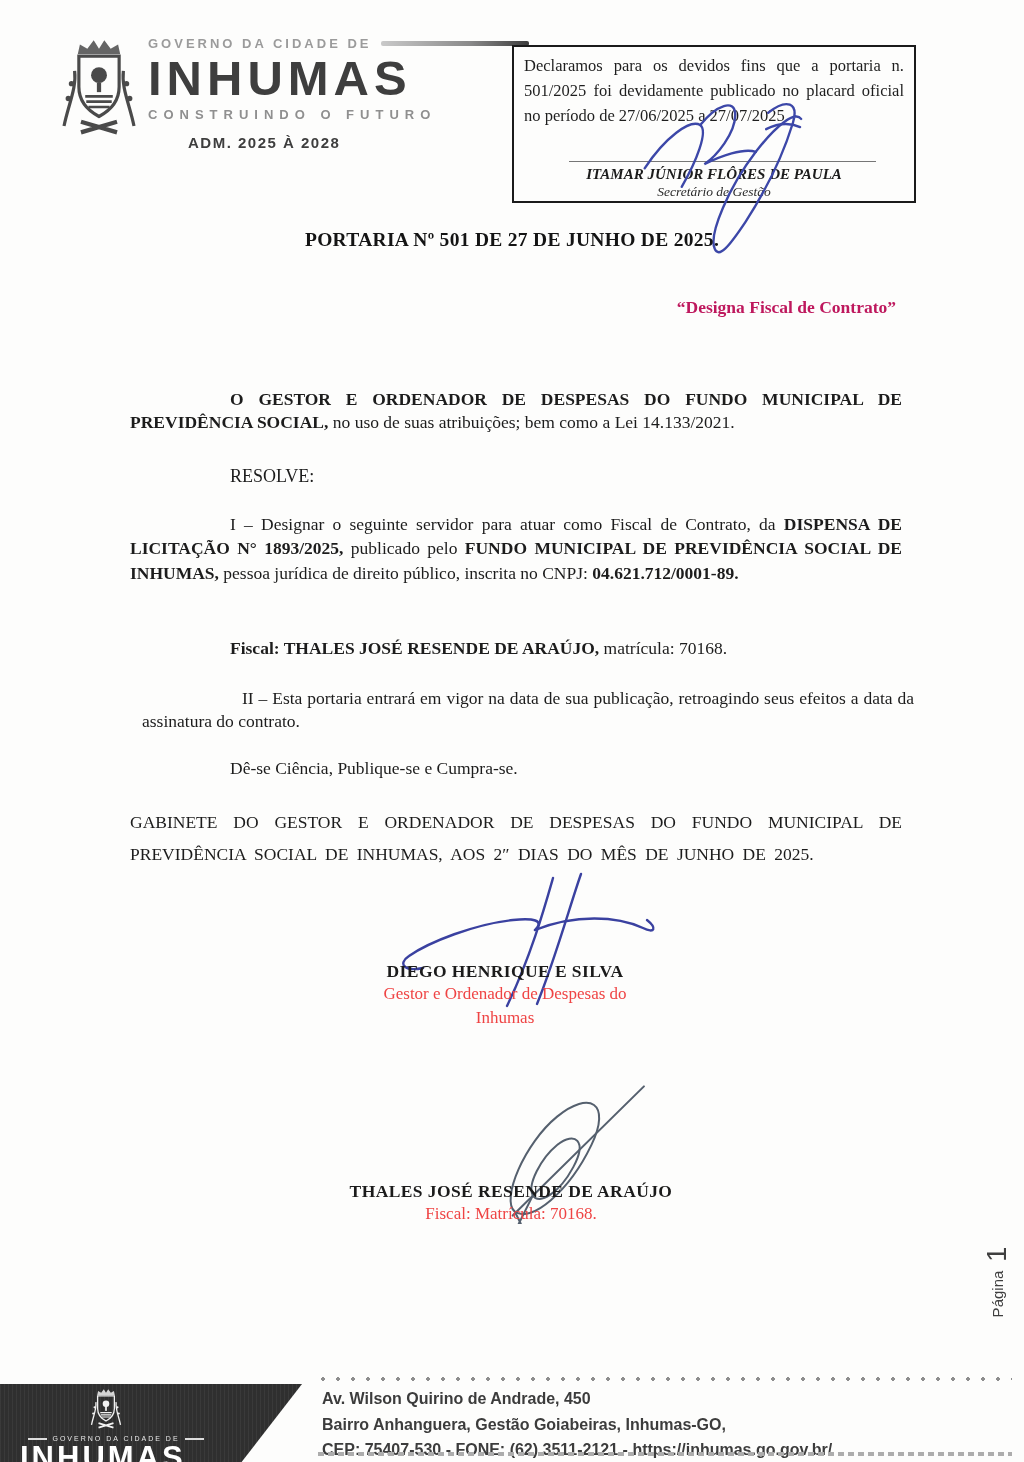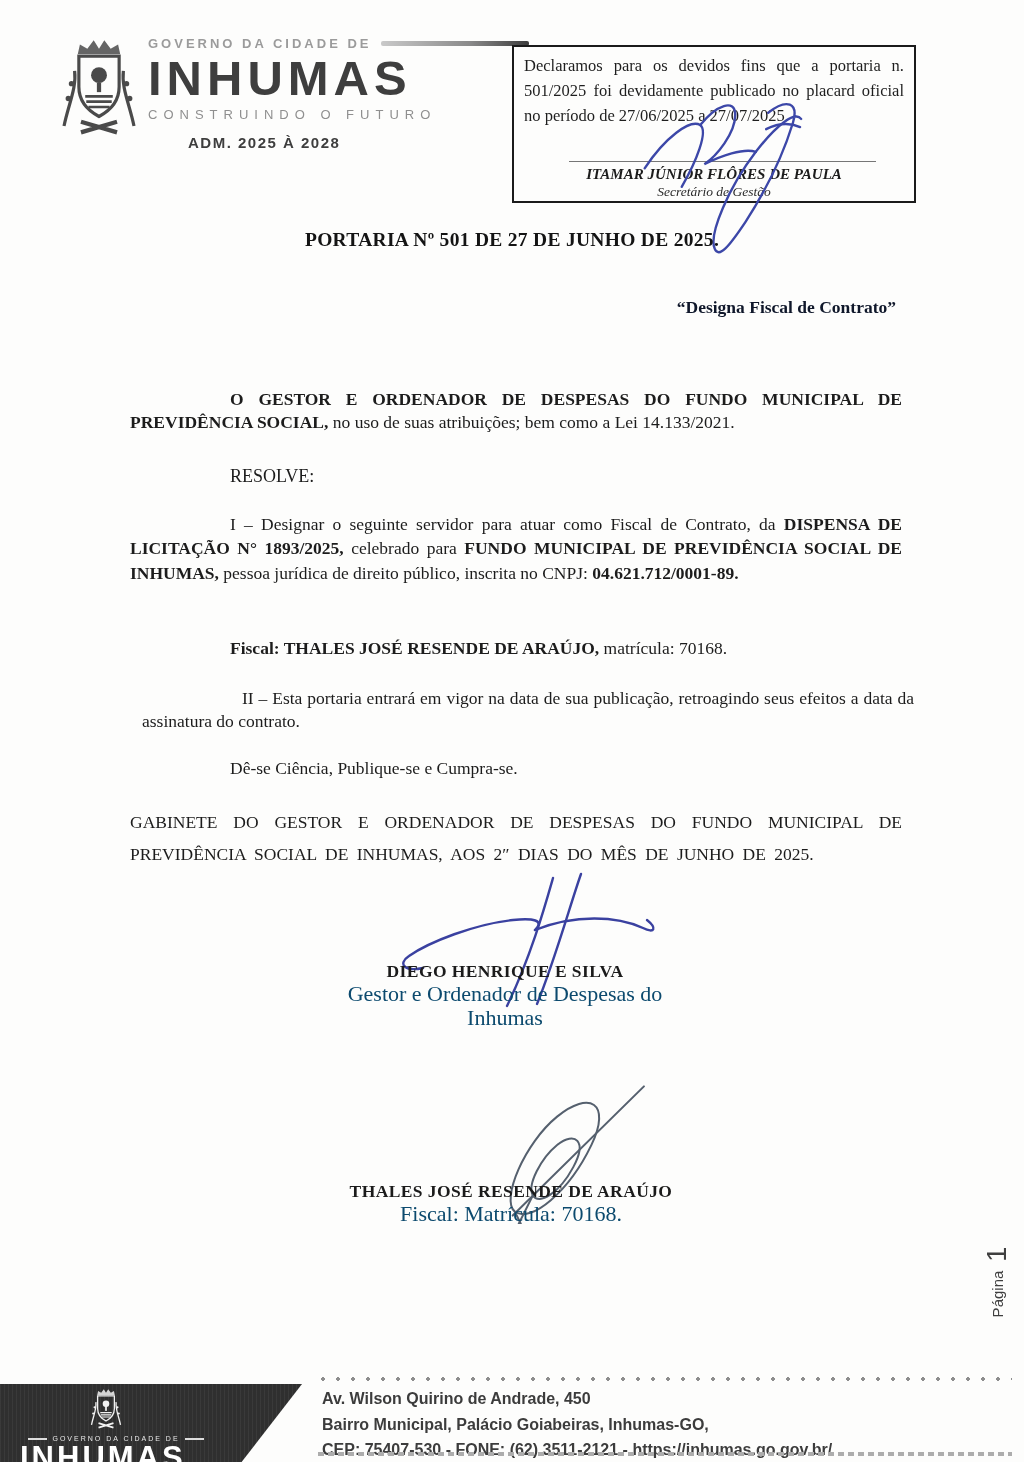--- a/index.html
+++ b/index.html
@@ -10,21 +10,21 @@
     color:#1d1d1d;
   }
 
   
   .emblem{position:absolute;left:46px;top:33px;width:106px;height:114px;color:#4a4a4a;}
   .logo-text{position:absolute;left:148px;top:36px;font-family:"Liberation Sans",sans-serif;}
   .logo-pre-row{display:flex;align-items:center;gap:10px;}
   .logo-pretitle{font-size:13px;letter-spacing:3px;color:#9b9b9b;font-weight:bold;white-space:nowrap;}
   .logo-preline{width:148px;height:5px;background:linear-gradient(to right,#c9c9c9,#8a8a8a 60%,#3c3c3c);border-radius:2px;}
   .logo-name{font-size:49px;font-weight:bold;color:#3e3e3e;letter-spacing:5px;line-height:1;margin-top:3px;white-space:nowrap;}
-  .logo-slogan{font-size:13px;color:#8f8f8f;letter-spacing:6px;margin-top:4px;white-space:nowrap;}
+  .logo-slogan{font-size:13px;color:#8f8f8f;letter-spacing:6px;margin-top:4px;white-space:nowrap;font-weight:bold;}
   .logo-adm{font-size:15px;font-weight:bold;color:#3e3e3e;letter-spacing:1.5px;margin-top:12px;margin-left:40px;white-space:nowrap;}
 
   
   .decl-box{
     position:absolute;left:512px;top:45px;width:404px;height:158px;
     border:2.5px solid #1b1b1b;box-sizing:border-box;background:transparent;
   }
   .decl-text{
     position:absolute;left:10px;right:10px;top:7px;
     font-size:16.5px;line-height:1.5;text-align:justify;color:#1e1e1e;
@@ -35,39 +35,39 @@
   .decl-role{position:absolute;left:0;right:0;top:137px;text-align:center;
     font-style:italic;font-size:13.5px;color:#2a2a2a;}
 
   
   .sig-svg{position:absolute;pointer-events:none;}
   .sig-svg path{fill:none;stroke-linecap:round;}
 
   
   .doc-title{position:absolute;left:0;top:229px;width:100%;text-align:center;
     font-size:19.5px;font-weight:bold;color:#141414;letter-spacing:.3px;}
-  .doc-subject{position:absolute;right:128px;top:297px;font-size:17.5px;font-weight:bold;color:#0f172a;}
+  .doc-subject{position:absolute;right:128px;top:297px;font-size:17.5px;font-weight:bold;color:#be185d;}
   .para{position:absolute;left:130px;width:772px;font-size:17.5px;line-height:23.5px;
     text-align:justify;color:#1c1c1c;}
   .indent{text-indent:100px;}
   .b{font-weight:bold;}
   .p-preamble{top:370px;}
   .p-resolve{top:447px;font-weight:normal;font-size:18px;}
   .p-item1{top:494px;line-height:24.5px;}
   .p-fiscal{top:619px;}
   .p-item2{top:669px;margin-left:12px;}
   .p-closing{top:739px;}
   .p-gabinete{top:788px;font-weight:normal;line-height:32px;word-spacing:4px;}
 
   
   .sigblock{position:absolute;text-align:center;}
   .sigblock-1{left:295px;top:961px;width:420px;}
   .sigblock-2{left:291px;top:1181px;width:440px;}
   .sig-name{font-weight:bold;font-size:17.5px;color:#1b1b1b;letter-spacing:.4px;}
-  .sig-role{font-size:22px;line-height:24px;color:#0c4a6e;}
+  .sig-role{font-size:17px;line-height:24px;color:#ef4444;}
 
   
   .page-num{
     position:absolute;left:942px;top:1262px;width:110px;height:40px;
     transform:rotate(-90deg);transform-origin:center;
     display:flex;align-items:center;justify-content:center;gap:9px;
     color:#3f3f3f;font-family:"Liberation Sans",sans-serif;
   }
   .page-num .lbl{font-size:15px;}
   .page-num .num{font-size:27px;}
@@ -146,21 +146,21 @@
   </g>
 </svg>
 
 <div class="doc-title">PORTARIA Nº 501 DE 27 DE JUNHO DE 2025.</div>
 <div class="doc-subject">“Designa Fiscal de Contrato”</div>
 
 <p class="para indent p-preamble"><span class="b">O GESTOR E ORDENADOR DE DESPESAS DO FUNDO MUNICIPAL DE PREVIDÊNCIA SOCIAL,</span><span> no uso de suas atribuições; bem como a Lei 14.133/2021.</span></p>
 
 <p class="para indent p-resolve">RESOLVE:</p>
 
-<p class="para indent p-item1"><span>I – Designar o seguinte servidor para atuar como Fiscal de Contrato, da </span><span class="b">DISPENSA DE LICITAÇÃO N° 1893/2025,</span><span> celebrado para </span><span class="b">FUNDO MUNICIPAL DE PREVIDÊNCIA SOCIAL DE INHUMAS,</span><span> pessoa jurídica de direito público, inscrita no CNPJ: </span><span class="b">04.621.712/0001-89.</span></p>
+<p class="para indent p-item1"><span>I – Designar o seguinte servidor para atuar como Fiscal de Contrato, da </span><span class="b">DISPENSA DE LICITAÇÃO N° 1893/2025,</span><span> publicado pelo </span><span class="b">FUNDO MUNICIPAL DE PREVIDÊNCIA SOCIAL DE INHUMAS,</span><span> pessoa jurídica de direito público, inscrita no CNPJ: </span><span class="b">04.621.712/0001-89.</span></p>
 
 <p class="para indent p-fiscal"><span class="b">Fiscal: THALES JOSÉ RESENDE DE ARAÚJO,</span><span> matrícula: 70168.</span></p>
 
 <p class="para indent p-item2">II – Esta portaria entrará em vigor na data de sua publicação, retroagindo seus efeitos a data da assinatura do contrato.</p>
 
 <p class="para indent p-closing">Dê-se Ciência, Publique-se e Cumpra-se.</p>
 
 <p class="para p-gabinete">GABINETE DO GESTOR E ORDENADOR DE DESPESAS DO FUNDO MUNICIPAL DE PREVIDÊNCIA SOCIAL DE INHUMAS, AOS 2″ DIAS DO MÊS DE JUNHO DE 2025.</p>
 
 <svg class="sig-svg" style="left:385px;top:872px;width:280px;height:140px;" viewBox="0 0 280 140">
@@ -202,17 +202,17 @@
 <div class="footer-block">
   <svg class="footer-emblem" viewBox="0 0 100 100">
     <use href="#coat"></use>
   </svg>
   <div class="footer-pre">GOVERNO DA CIDADE DE</div>
   <div class="footer-name">INHUMAS</div>
 </div>
 
 <div class="footer-address">
   <div>Av. Wilson Quirino de Andrade, 450</div>
-  <div>Bairro Municipal, Palácio Goiabeiras, Inhumas-GO,</div>
+  <div>Bairro Anhanguera, Gestão Goiabeiras, Inhumas-GO,</div>
   <div>CEP: 75407-530 - FONE: (62) 3511-2121 - https://inhumas.go.gov.br/</div>
 </div>
 
 <div class="footer-hatch"></div>
 
 </body></html>

